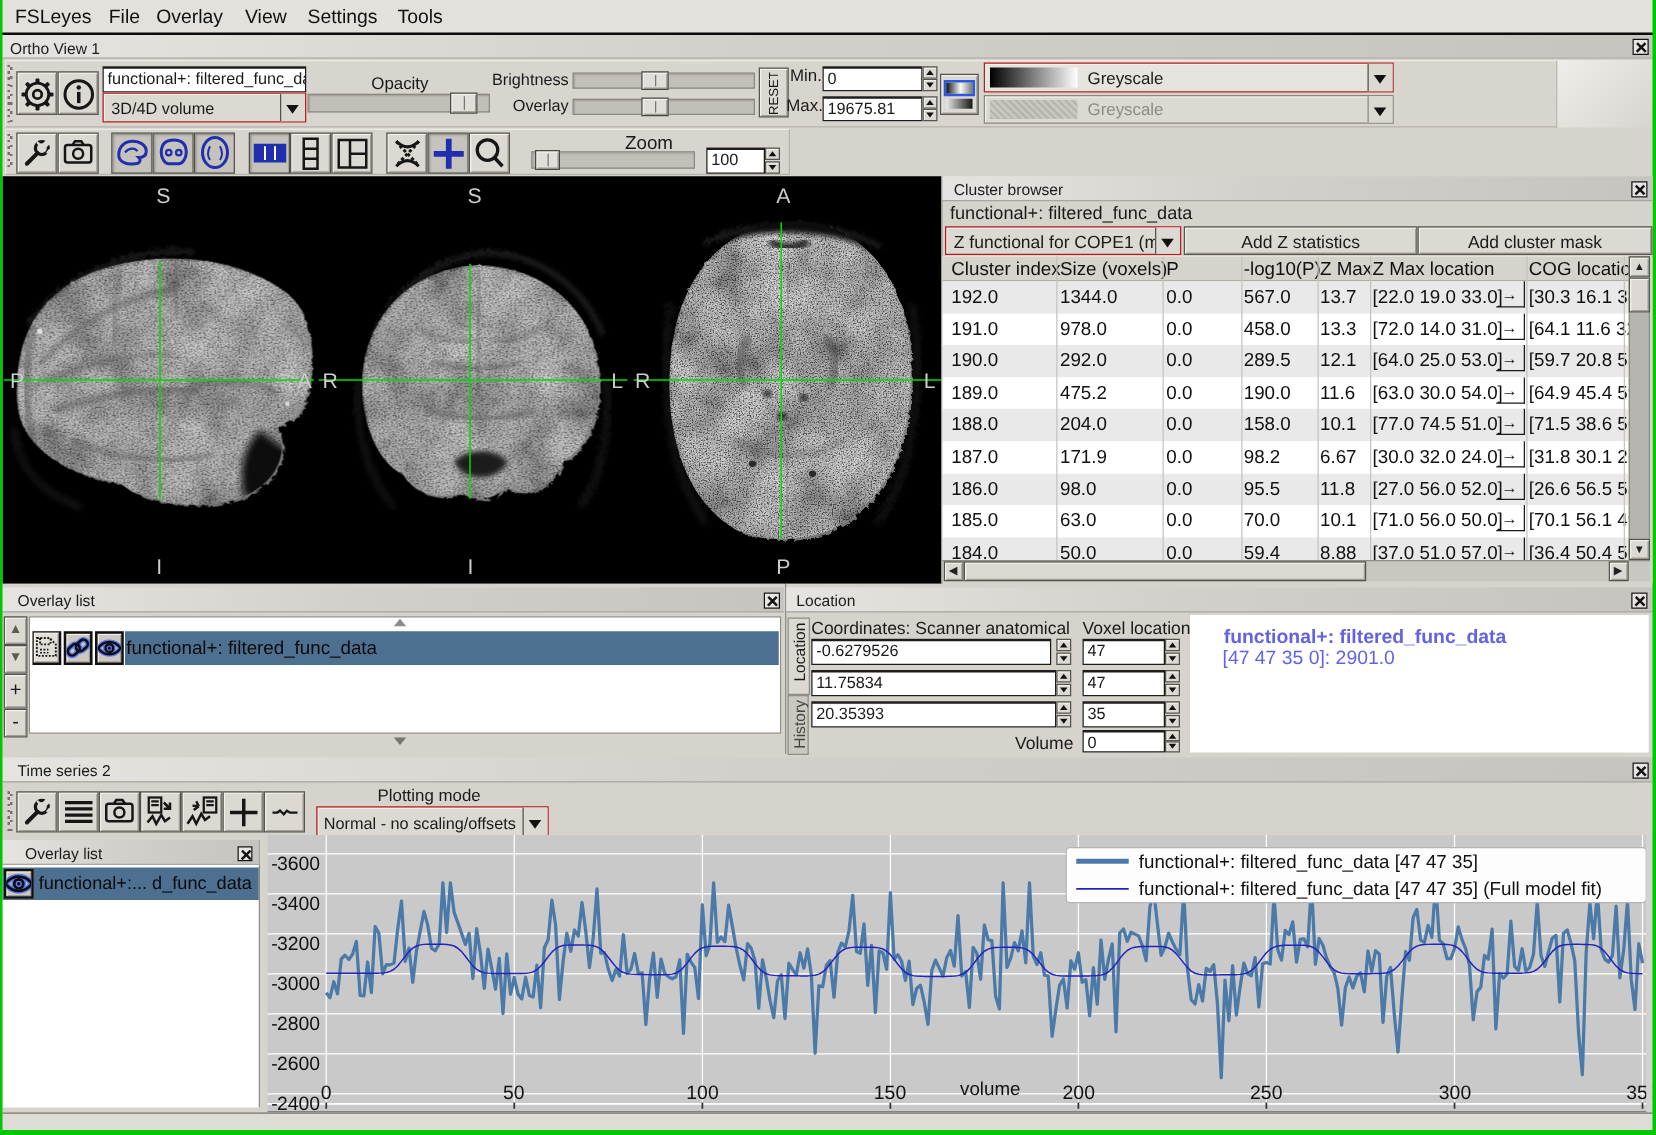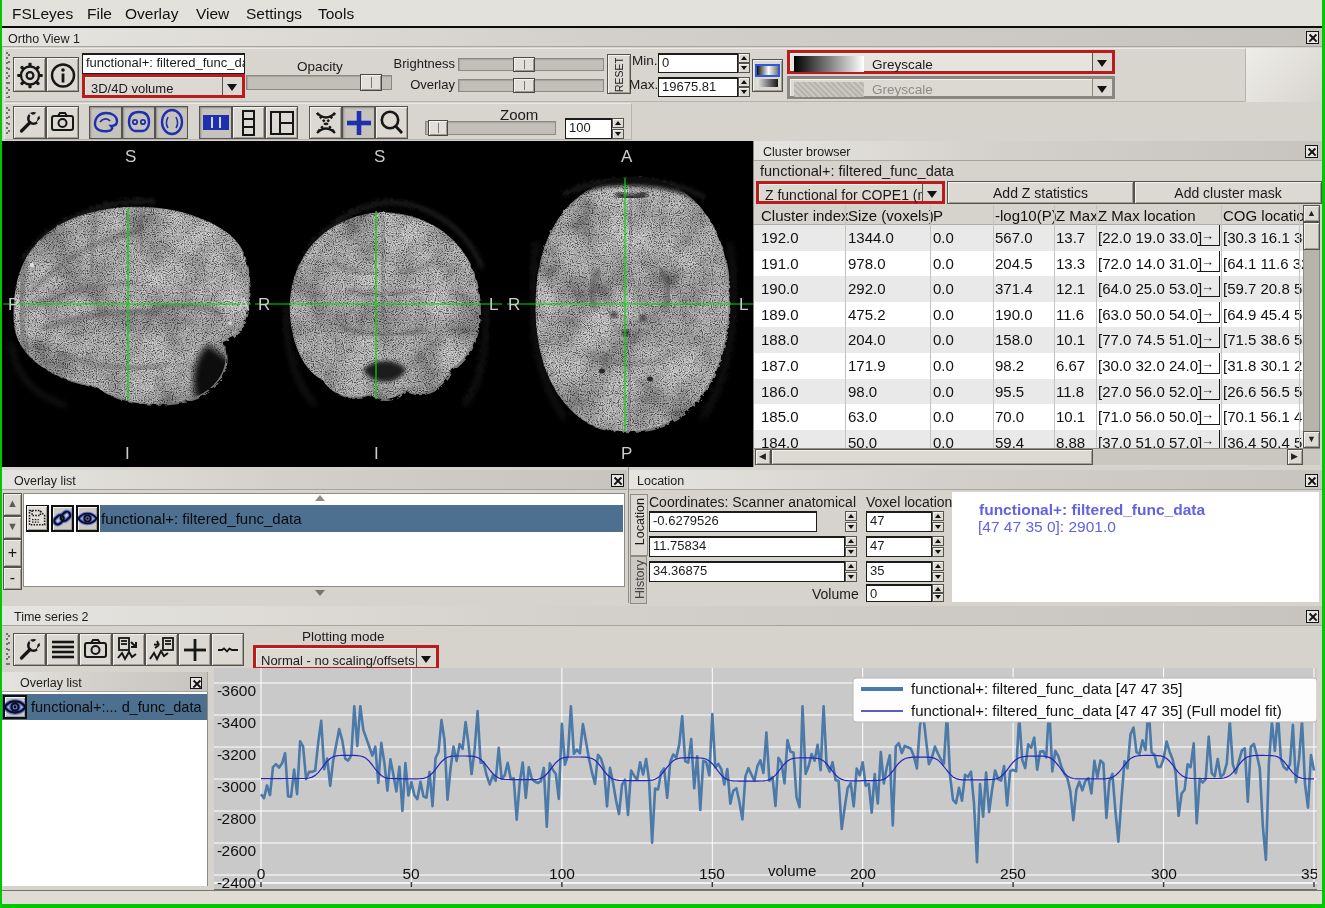--- a/index.html
+++ b/index.html
@@ -16,21 +16,21 @@
 .lbl{position:absolute;white-space:nowrap}
 .sld{position:absolute;background:#c2bfb8;border:1px solid #8b8881;box-shadow:inset 1px 1px 1px #a6a39c}
 .hdl{position:absolute;background:#e2dfda;border:1px solid #4a4843;box-shadow:inset 1px 1px 0 #f5f3ee,inset -1px -1px 0 #9c9990}
 .hdl:after{content:"";position:absolute;left:50%;top:2px;bottom:2px;width:1px;background:#777}
 .spin{position:absolute;width:12px}
 .spin .u,.spin .d{position:absolute;left:0;width:12px;background:#dcd9d3;border:1px solid #55534e;box-shadow:inset 1px 1px 0 #f3f1ec}
 .spin .u{top:0}.spin .d{bottom:0}
 .spin .u:after,.spin .d:after{content:"";position:absolute;left:2px;border-left:3px solid transparent;border-right:3px solid transparent}
 .spin .u:after{top:2px;border-bottom:4px solid #111}
 .spin .d:after{bottom:2px;border-top:4px solid #111}
-.combo{position:absolute;background:#dcd9d3;border:3px solid #b91c1c;box-shadow:inset 1px 1px 0 #f3f1ec}
+.combo{position:absolute;background:#dcd9d3;border:1px solid #b91c1c;box-shadow:inset 1px 1px 0 #f3f1ec}
 .combo .ar{position:absolute;right:0;top:0;bottom:0;width:20px;border-left:1px solid #55534e;background:#dcd9d3}
 .combo .ar:after{content:"";position:absolute;left:4px;top:50%;margin-top:-2px;border-left:5px solid transparent;border-right:5px solid transparent;border-top:7px solid #111}
 .vtext{writing-mode:vertical-rl;transform:rotate(180deg)}
 .dots{position:absolute;width:4px;background-image:repeating-linear-gradient(180deg,#76736c 0 2px,transparent 2px 5px),repeating-linear-gradient(180deg,transparent 0 2px,#76736c 2px 4px,transparent 4px 7px);background-size:2px 100%,2px 100%;background-position:0 0,2px 0;background-repeat:no-repeat}
 .cell{position:absolute;white-space:nowrap;font-size:15px;color:#111}
 </style></head><body>
 <div class="abs" style="left:0;top:0;width:1325px;height:26px;background:#e3e1dc"></div>
 <div class="lbl" style="left:12px;top:5px;font-size:15.5px;color:#111">FSLeyes</div>
 <div class="lbl" style="left:87px;top:5px;font-size:15.5px;color:#111">File</div>
 <div class="lbl" style="left:125px;top:5px;font-size:15.5px;color:#111">Overlay</div>
@@ -363,45 +363,45 @@
 <div class="cell" style="left:302px;top:24px">13.7</div>
 <div class="cell" style="left:344px;top:24px">[22.0 19.0 33.0]</div>
 <div class="cell" style="left:469px;top:24px">[30.3 16.1 38</div>
 <div class="abs" style="left:443px;top:20px;width:23px;height:21px;border-right:1.5px solid #1a1a1a;border-bottom:1.5px solid #1a1a1a">
       <span style="position:absolute;left:4px;top:3px;font-size:13px;color:#1a1a1a">→</span>
     </div>
 <div class="abs" style="left:0;top:46px;width:549px;height:26px;background:#ffffff"></div>
 <div class="cell" style="left:7px;top:50px">191.0</div>
 <div class="cell" style="left:94px;top:50px">978.0</div>
 <div class="cell" style="left:179px;top:50px">0.0</div>
-<div class="cell" style="left:241px;top:50px">204.5</div>
+<div class="cell" style="left:241px;top:50px">458.0</div>
 <div class="cell" style="left:302px;top:50px">13.3</div>
 <div class="cell" style="left:344px;top:50px">[72.0 14.0 31.0]</div>
 <div class="cell" style="left:469px;top:50px">[64.1 11.6 32</div>
 <div class="abs" style="left:443px;top:46px;width:23px;height:21px;border-right:1.5px solid #1a1a1a;border-bottom:1.5px solid #1a1a1a">
       <span style="position:absolute;left:4px;top:3px;font-size:13px;color:#1a1a1a">→</span>
     </div>
 <div class="abs" style="left:0;top:71px;width:549px;height:26px;background:#e9e9e9"></div>
 <div class="cell" style="left:7px;top:75px">190.0</div>
 <div class="cell" style="left:94px;top:75px">292.0</div>
 <div class="cell" style="left:179px;top:75px">0.0</div>
-<div class="cell" style="left:241px;top:75px">371.4</div>
+<div class="cell" style="left:241px;top:75px">289.5</div>
 <div class="cell" style="left:302px;top:75px">12.1</div>
 <div class="cell" style="left:344px;top:75px">[64.0 25.0 53.0]</div>
 <div class="cell" style="left:469px;top:75px">[59.7 20.8 53</div>
 <div class="abs" style="left:443px;top:71px;width:23px;height:21px;border-right:1.5px solid #1a1a1a;border-bottom:1.5px solid #1a1a1a">
       <span style="position:absolute;left:4px;top:3px;font-size:13px;color:#1a1a1a">→</span>
     </div>
 <div class="abs" style="left:0;top:97px;width:549px;height:26px;background:#ffffff"></div>
 <div class="cell" style="left:7px;top:101px">189.0</div>
 <div class="cell" style="left:94px;top:101px">475.2</div>
 <div class="cell" style="left:179px;top:101px">0.0</div>
 <div class="cell" style="left:241px;top:101px">190.0</div>
 <div class="cell" style="left:302px;top:101px">11.6</div>
-<div class="cell" style="left:344px;top:101px">[63.0 50.0 54.0]</div>
+<div class="cell" style="left:344px;top:101px">[63.0 30.0 54.0]</div>
 <div class="cell" style="left:469px;top:101px">[64.9 45.4 59</div>
 <div class="abs" style="left:443px;top:97px;width:23px;height:21px;border-right:1.5px solid #1a1a1a;border-bottom:1.5px solid #1a1a1a">
       <span style="position:absolute;left:4px;top:3px;font-size:13px;color:#1a1a1a">→</span>
     </div>
 <div class="abs" style="left:0;top:122px;width:549px;height:26px;background:#e9e9e9"></div>
 <div class="cell" style="left:7px;top:126px">188.0</div>
 <div class="cell" style="left:94px;top:126px">204.0</div>
 <div class="cell" style="left:179px;top:126px">0.0</div>
 <div class="cell" style="left:241px;top:126px">158.0</div>
 <div class="cell" style="left:302px;top:126px">10.1</div>
@@ -539,41 +539,41 @@
   </div>
 <div class="xbox" style="left:1305px;top:474px"></div>
 <div class="abs" style="left:630px;top:494px;width:18px;height:62px;background:#dcd9d3;border:1px solid #8f8c86">
     <span class="vtext" style="position:absolute;left:2px;top:3px;font-size:12.5px">Location</span>
   </div>
 <div class="abs" style="left:630px;top:556px;width:17px;height:48px;background:#cbc8c1;border:1px solid #8f8c86">
     <span class="vtext" style="position:absolute;left:2px;top:3px;font-size:12.5px;color:#444">History</span>
   </div>
 <div class="lbl" style="left:649px;top:494px;font-size:14px">Coordinates: Scanner anatomical</div>
 <div class="lbl" style="left:866px;top:494px;font-size:14px">Voxel location</div>
-<div class="tbx" style="left:649px;top:511px;width:168px;height:21px">-0.6279526</div>
+<div class="tbx" style="left:649px;top:511px;width:192px;height:21px">-0.6279526</div>
 <div class="spin" style="left:845px;top:511px;height:21px">
     <span class="u" style="height:10px"></span>
     <span class="d" style="height:10px"></span>
   </div>
 <div class="tbx" style="left:866px;top:511px;width:66px;height:21px">47</div>
 <div class="spin" style="left:932px;top:511px;height:21px">
     <span class="u" style="height:10px"></span>
     <span class="d" style="height:10px"></span>
   </div>
 <div class="tbx" style="left:649px;top:536px;width:196px;height:21px">11.75834</div>
 <div class="spin" style="left:845px;top:536px;height:21px">
     <span class="u" style="height:10px"></span>
     <span class="d" style="height:10px"></span>
   </div>
 <div class="tbx" style="left:866px;top:536px;width:66px;height:21px">47</div>
 <div class="spin" style="left:932px;top:536px;height:21px">
     <span class="u" style="height:10px"></span>
     <span class="d" style="height:10px"></span>
   </div>
-<div class="tbx" style="left:649px;top:561px;width:196px;height:21px">34.36875</div>
+<div class="tbx" style="left:649px;top:561px;width:196px;height:21px">20.35393</div>
 <div class="spin" style="left:845px;top:561px;height:21px">
     <span class="u" style="height:10px"></span>
     <span class="d" style="height:10px"></span>
   </div>
 <div class="tbx" style="left:866px;top:561px;width:66px;height:21px">35</div>
 <div class="spin" style="left:932px;top:561px;height:21px">
     <span class="u" style="height:10px"></span>
     <span class="d" style="height:10px"></span>
   </div>
 <div class="lbl" style="left:812px;top:586px;font-size:14px">Volume</div>

